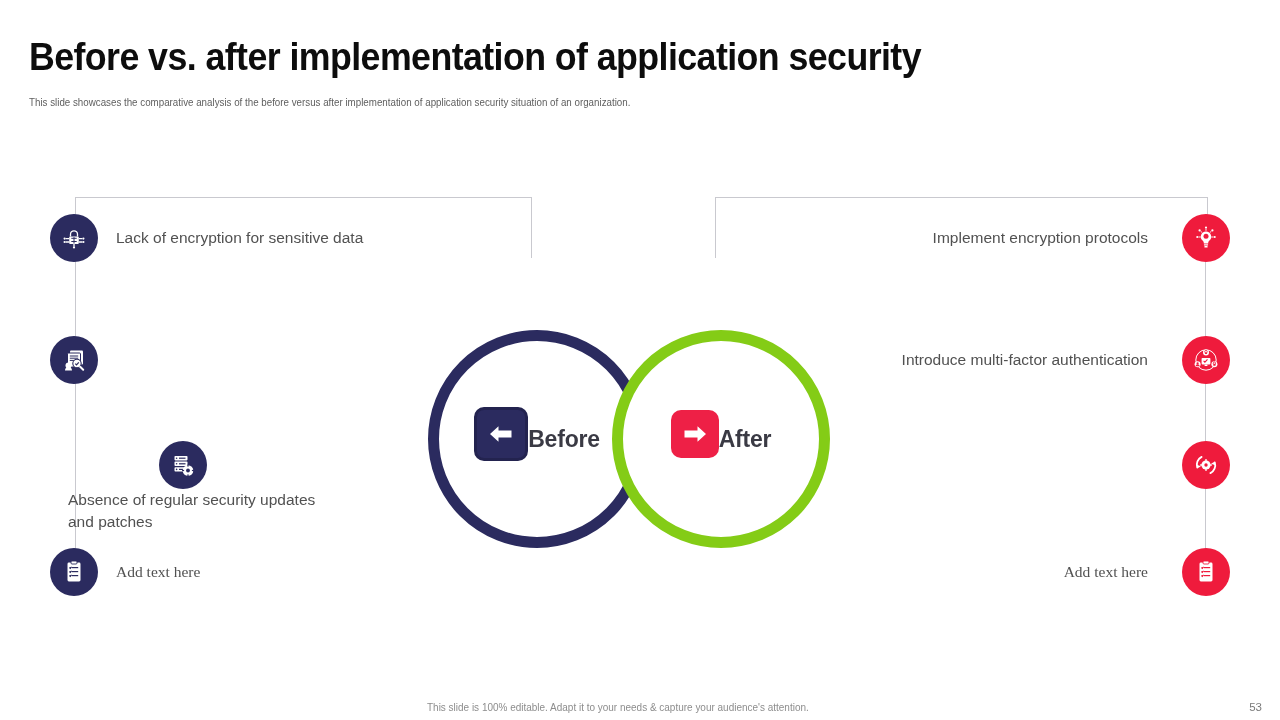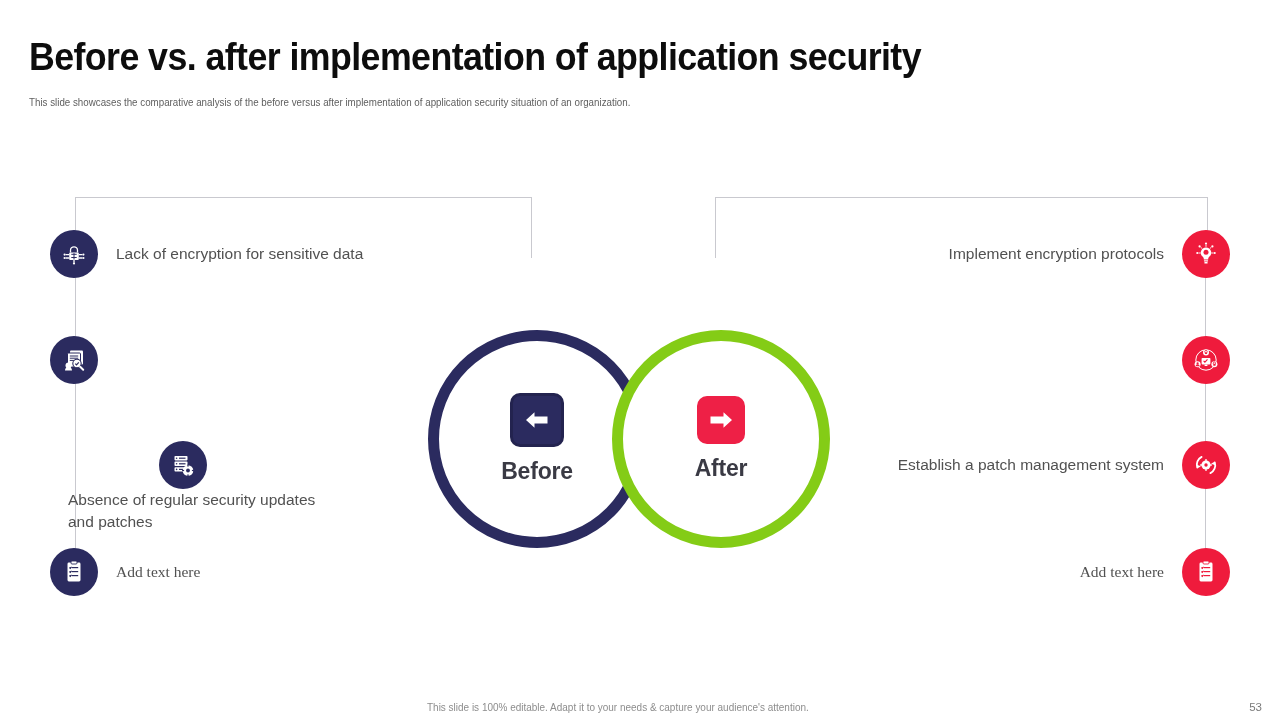--- a/index.html
+++ b/index.html
@@ -62,21 +62,21 @@
   
   .row {
     position: absolute;
     display: flex;
     align-items: center;
     height: 48px;
   }
   .row.left  { left: 50px; }
   .row.right { right: 50px; flex-direction: row-reverse; }
 
-  .row-1 { top: 230px; }
+  .row-1 { top: 214px; }
   .row-2 { top: 336px; }
   .row-3 { top: 441px; flex-direction: column; }
   .row-4 { top: 548px; font-family: Liberation Serif, serif; }
 
   .bullet {
     width: 48px;
     height: 48px;
     border-radius: 50%;
     flex: 0 0 48px;
     display: flex;
@@ -89,31 +89,31 @@
   .bullet.red  { background: #ef1b3c; }
   .bullet svg { display: block; }
 
   .row-label {
     font-size: 15.5px;
     color: #515151;
     line-height: 1.45;
     white-space: pre-line;
   }
   .row.left  .row-label { margin-left: 18px; text-align: left; }
-  .row.right .row-label { margin-right: 18px; text-align: left; }
+  .row.right .row-label { margin-right: 34px; text-align: left; }
 
   
   .big-circle {
     position: absolute;
     width: 196px;
     height: 196px;
     border-radius: 50%;
     background: #ffffff;
     display: flex;
-    flex-direction: column;
+    flex-direction: row;
     align-items: center;
     justify-content: center;
   }
   #circle-before {
     left: 428px;
     top: 330px;
     border: 11px solid #2b2b5f;
     z-index: 3;
   }
   #circle-after {
@@ -297,20 +297,21 @@
       <path d="M12.8 6.5v-1a1.2 1.2 0 0 1 2.4 0v1" fill="none" stroke="#ef1b3c" stroke-width="0.8"></path>
       <rect x="12.9" y="6.2" width="2.2" height="1.8" rx="0.4" fill="#ef1b3c"></rect>
       <circle cx="5.6" cy="18.3" r="3" fill="#ffffff"></circle>
       <circle cx="5.6" cy="17.4" r="1.1" fill="#ef1b3c"></circle>
       <path d="M3.6 20.2c0-1.3.9-2 2-2s2 .7 2 2z" fill="#ef1b3c"></path>
       <circle cx="22.4" cy="18.3" r="3" fill="#ffffff"></circle>
       <path d="M21.3 18v-0.9a1.1 1.1 0 0 1 2.2 0v0.9" fill="none" stroke="#ef1b3c" stroke-width="0.8"></path>
       <rect x="21.3" y="17.8" width="2.2" height="2" rx="0.4" fill="#ef1b3c"></rect>
     </svg>
   </div>
+  <div class="row-label">Introduce multi-factor authentication</div>
 </div>
 
 <div class="row right row-3">
   <div class="bullet red">
     <svg width="28" height="28" viewBox="0 0 28 28">
       <g fill="none" stroke="#ffffff" stroke-width="1.8" stroke-linecap="round">
         <path d="M5.2 16.6A9 9 0 0 1 9.6 5.9"></path>
         <path d="M22.8 11.4a9 9 0 0 1-4.4 10.7"></path>
       </g>
       <path d="M4 13.6l1.6 3.6 3.3-2z" fill="#ffffff"></path>
@@ -318,21 +319,20 @@
       <circle cx="14" cy="14" r="4.6" fill="#ffffff"></circle>
       <circle cx="14" cy="14" r="1.7" fill="#ef1b3c"></circle>
       <g fill="#ffffff">
         <rect x="13.3" y="8.1" width="1.4" height="2.2"></rect>
         <rect x="13.3" y="17.7" width="1.4" height="2.2"></rect>
         <rect x="8.1" y="13.3" width="2.2" height="1.4"></rect>
         <rect x="17.7" y="13.3" width="2.2" height="1.4"></rect>
       </g>
     </svg>
   </div>
-  <div class="row-label">Establish a patch management system</div>
 </div>
 
 <div class="row right row-4">
   <div class="bullet red">
     <svg width="28" height="28" viewBox="0 0 28 28">
       <rect x="7.5" y="4.5" width="13" height="19" rx="1.4" fill="#ffffff"></rect>
       <rect x="11" y="3" width="6" height="3" rx="1" fill="#ffffff" stroke="#ef1b3c" stroke-width="0.9"></rect>
       <g fill="#ef1b3c">
         <rect x="12" y="9" width="6.2" height="1.2"></rect>
         <rect x="12" y="13" width="6.2" height="1.2"></rect>

